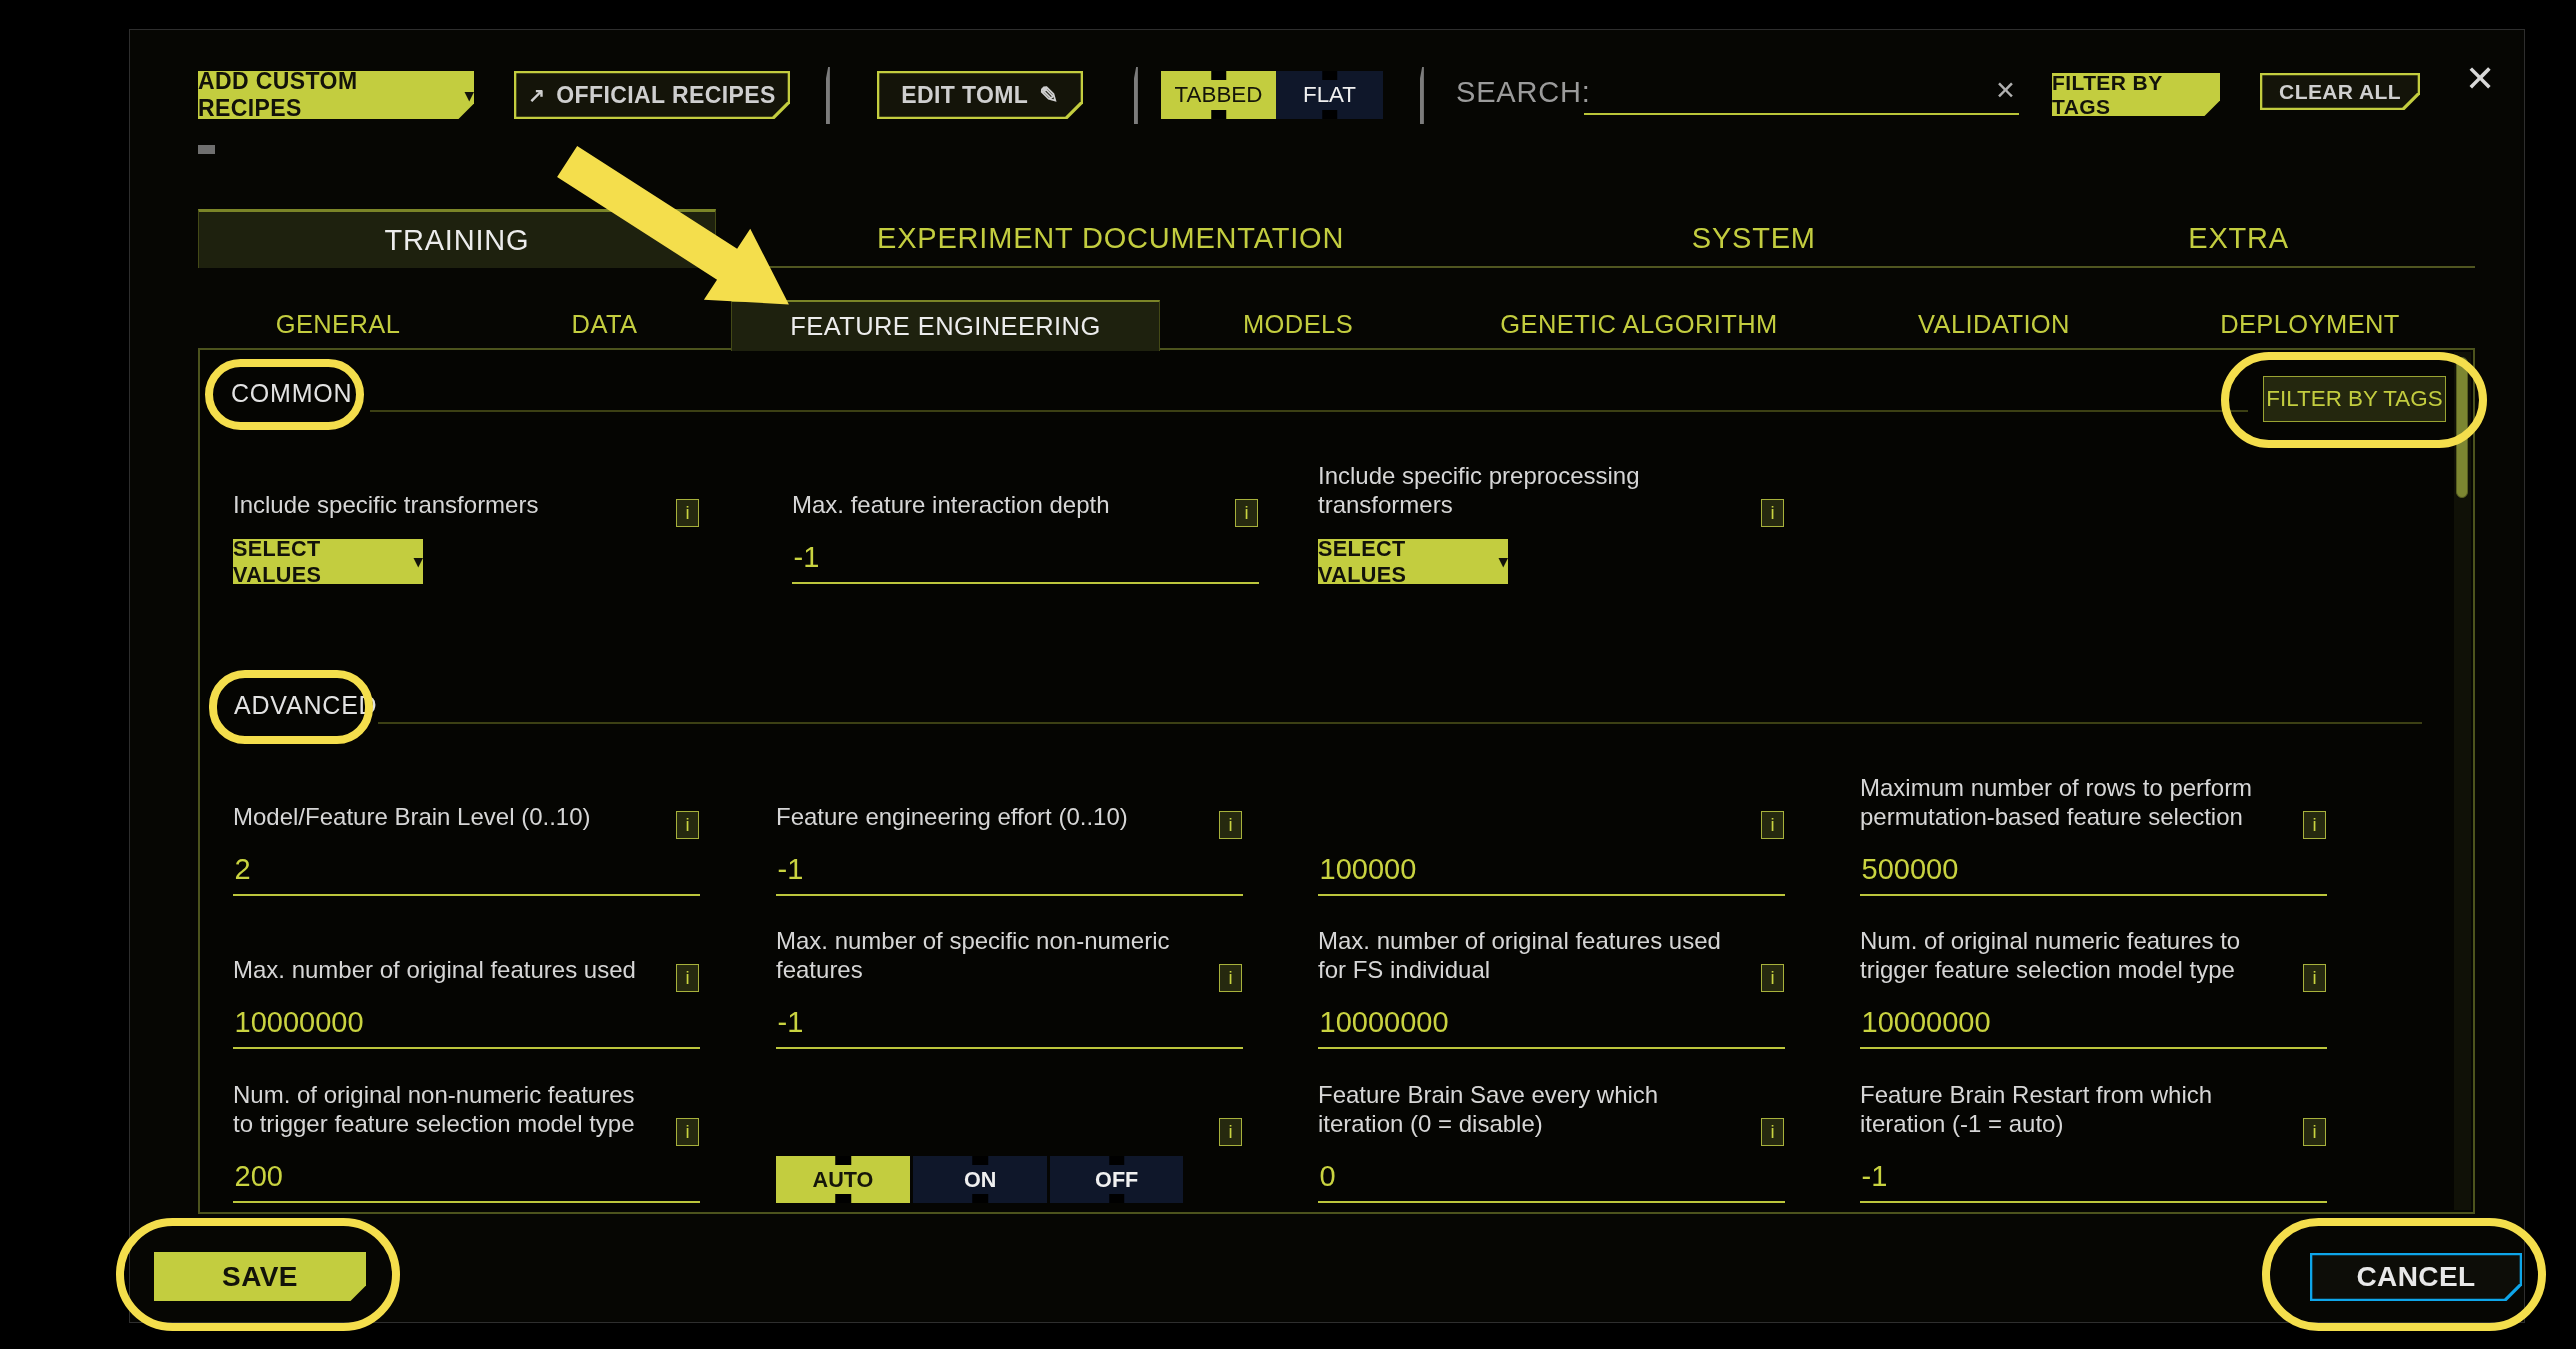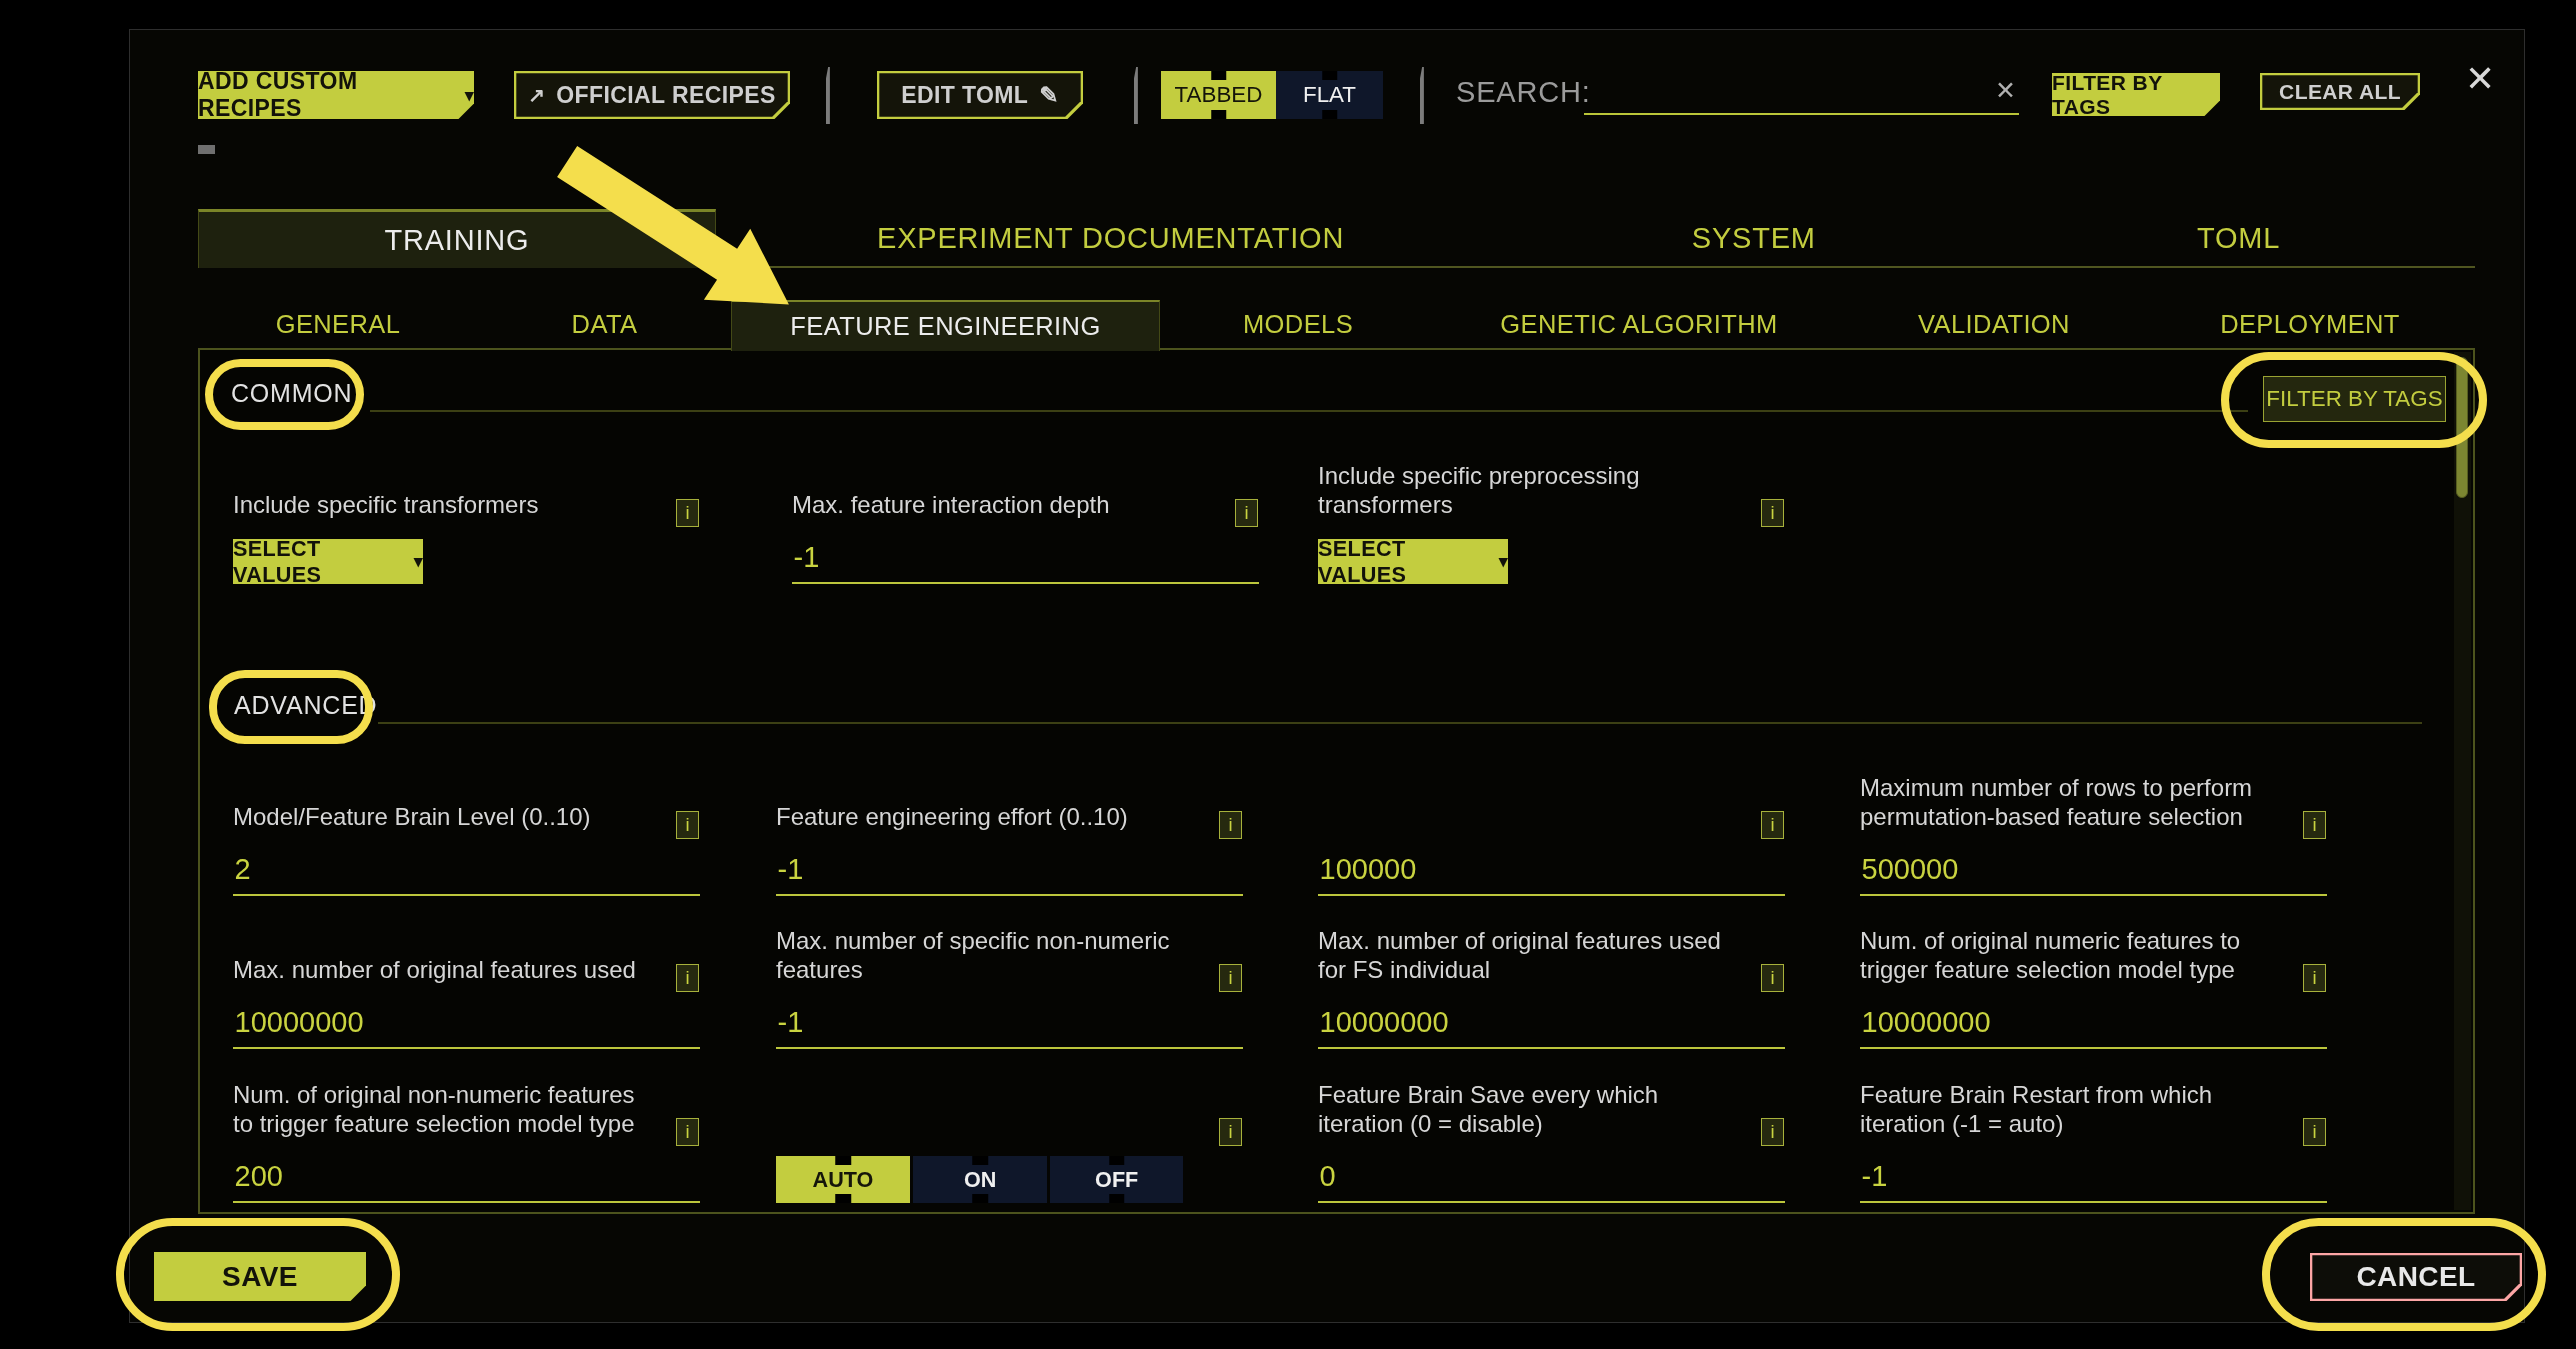--- a/index.html
+++ b/index.html
@@ -116,21 +116,21 @@
       <div class="mt sel" style="width:518px;">
           <span>TRAINING</span>
         </div>
       <div class="mt" style="width:790px;">
           <span>EXPERIMENT DOCUMENTATION</span>
         </div>
       <div class="mt" style="width:497px;">
           <span>SYSTEM</span>
         </div>
       <div class="mt" style="width:473px;">
-          <span>TOML</span>
+          <span>EXTRA</span>
         </div>
     </div>
 
     <div class="abs" style="left:68px;top:270px;width:2277px;height:49px;display:flex;">
       <div class="st" style="width:280px;">
           <span>GENERAL</span>
         </div>
       <div class="st" style="width:253px;">
           <span>DATA</span>
         </div>
@@ -262,21 +262,21 @@
       </div>
 
       <div id="scrollbar">
         <div id="scroll-thumb"></div>
       </div>
     </div>
 
     <div class="abs btn-solid notch" style="left:24px;top:1222px;width:212px;height:49px;font-size:28px;">
       <span>SAVE</span>
     </div>
-    <div class="abs btn-frame notch" style="left:2180px;top:1223px;width:212px;height:48px;background:#fca5a5;">
+    <div class="abs btn-frame notch" style="left:2180px;top:1223px;width:212px;height:48px;background:#0ea5e9;">
       <div class="in notch" style="font-size:28px;color:#e8e8e8;background:#0d0d08;">
         <span>CANCEL</span>
       </div>
     </div>
   </div>
 
   <div class="circle" style="left:116px;top:1218px;width:284px;height:113px;border-radius:57px;"></div>
   <div class="circle" style="left:2262px;top:1218px;width:284px;height:113px;border-radius:57px;"></div>
 
   <svg class="abs" style="left:0;top:0;z-index:20;pointer-events:none;" width="2576" height="1349" viewBox="0 0 3334 1746">

